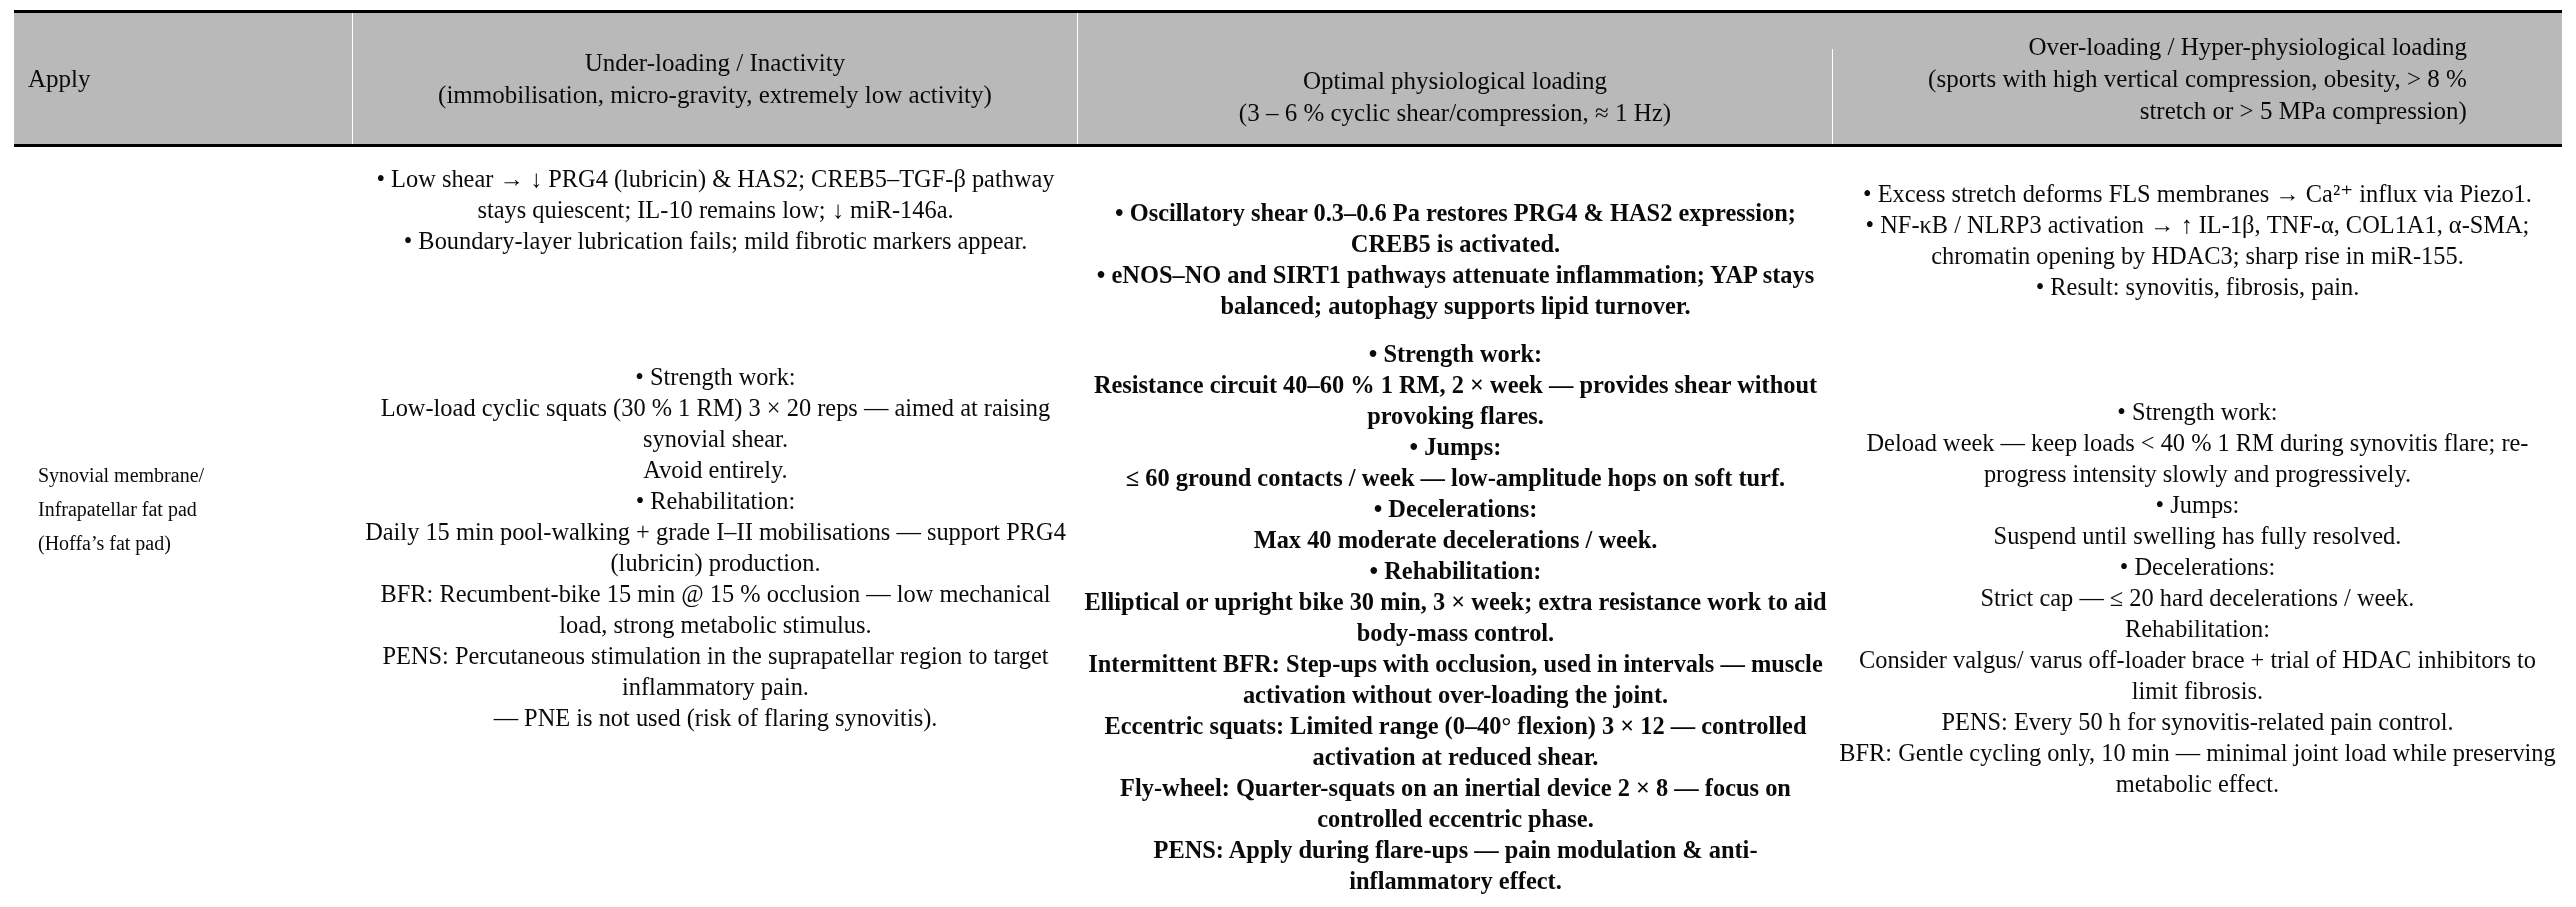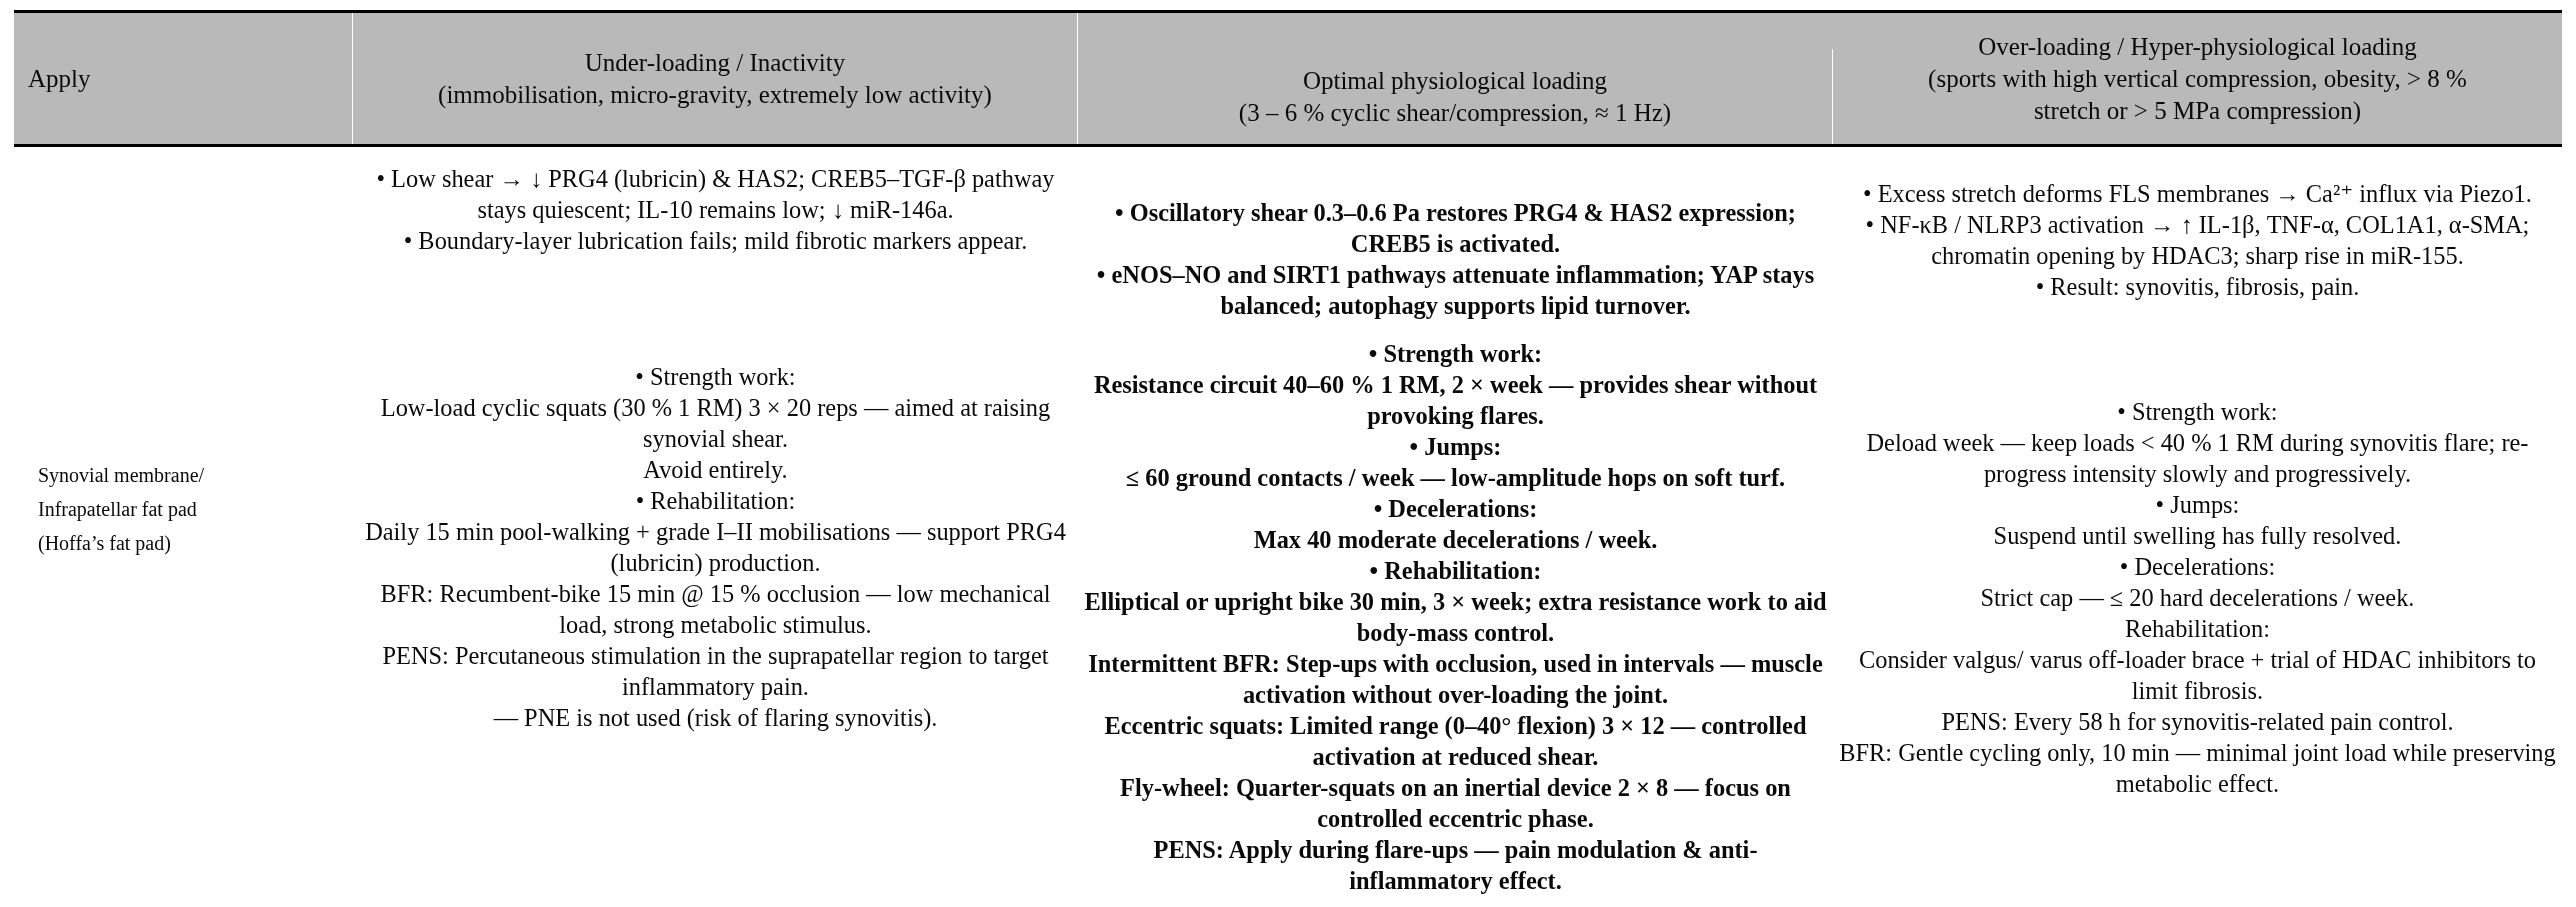--- a/index.html
+++ b/index.html
@@ -29,21 +29,21 @@
     display:flex;
     align-items:center;
     justify-content:center;
     text-align:center;
     white-space:pre-line;
     font-size:25px;
     line-height:32px;
     padding:3.3px 5.5px;
     border-right:1.7px solid #fff;
   }
-  .hcell:last-child{border-right:none;}
+  .hcell:last-child{border-right:none;text-align:right;}
   .hcell.first{justify-content:flex-start;text-align:left;padding-left:14px;}
   .c1{width:339px;}
   .c2{width:725px;}
   .c3{width:755px;margin-top:36px;}
   .c4{width:729px;}
   .bodyrow{
     display:flex;
     height:773px;
     background:#ffffff;
   }
@@ -137,20 +137,20 @@
         <p>• Result: synovitis, fibrosis, pain.</p>
         <div class="gap-over"></div>
         <p>• Strength work:</p>
         <p>Deload week — keep loads &lt; 40 % 1 RM during synovitis flare; re-progress intensity slowly and progressively.</p>
         <p>• Jumps:</p>
         <p>Suspend until swelling has fully resolved.</p>
         <p>• Decelerations:</p>
         <p>Strict cap — ≤ 20 hard decelerations / week.</p>
         <p>Rehabilitation:</p>
         <p>Consider valgus/ varus off-loader brace + trial of HDAC inhibitors to limit fibrosis.</p>
-        <p>PENS: Every 58 h for synovitis-related pain control.</p>
+        <p>PENS: Every 50 h for synovitis-related pain control.</p>
         <p>BFR: Gentle cycling only, 10 min — minimal joint load while preserving metabolic effect.</p>
       </div>
 
     </div>
   </div>
 </div>
 
 
 </body></html>

